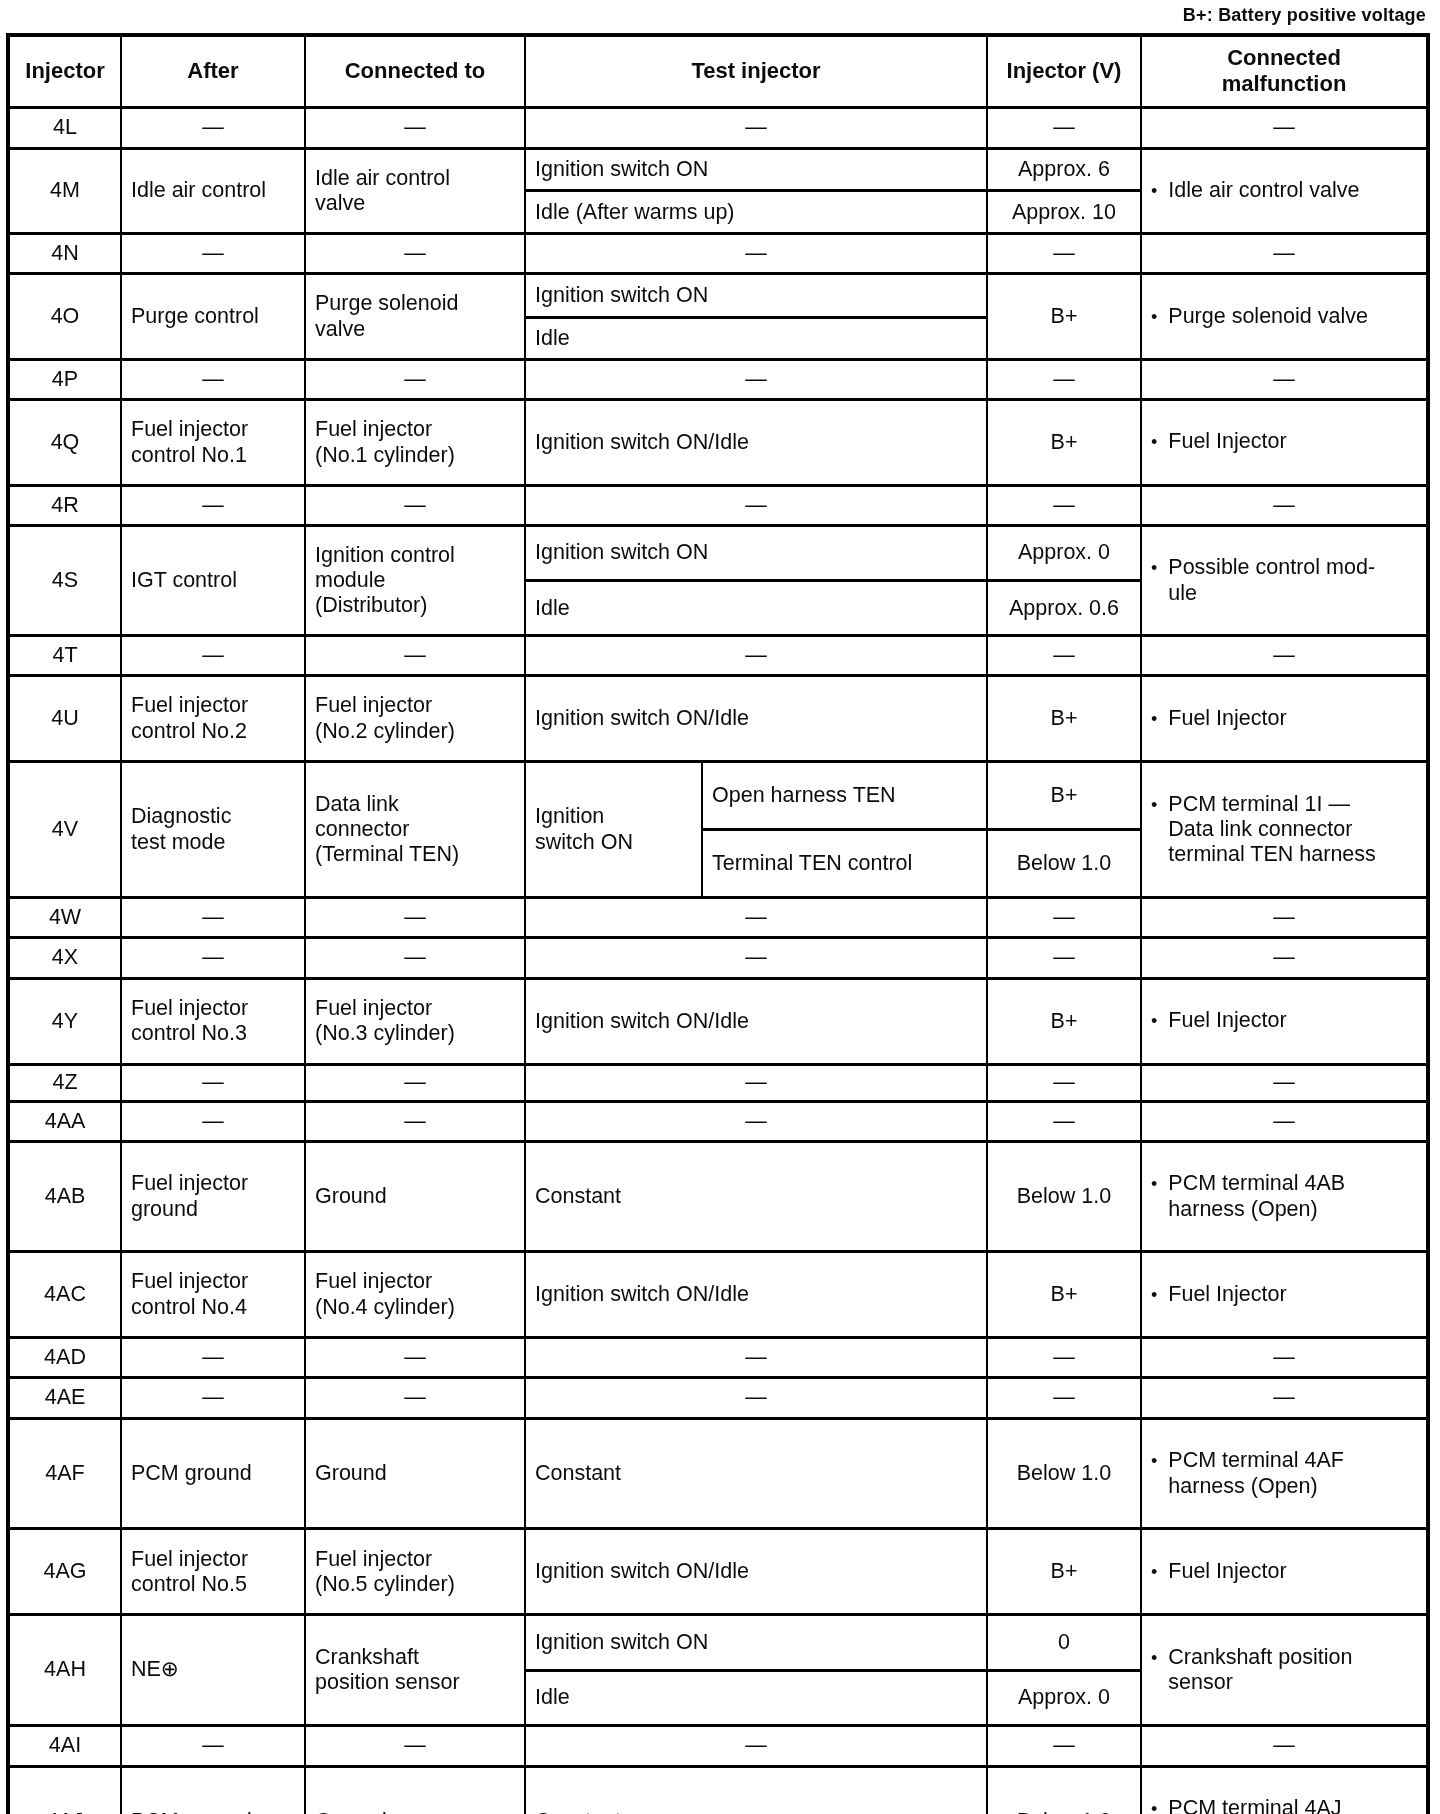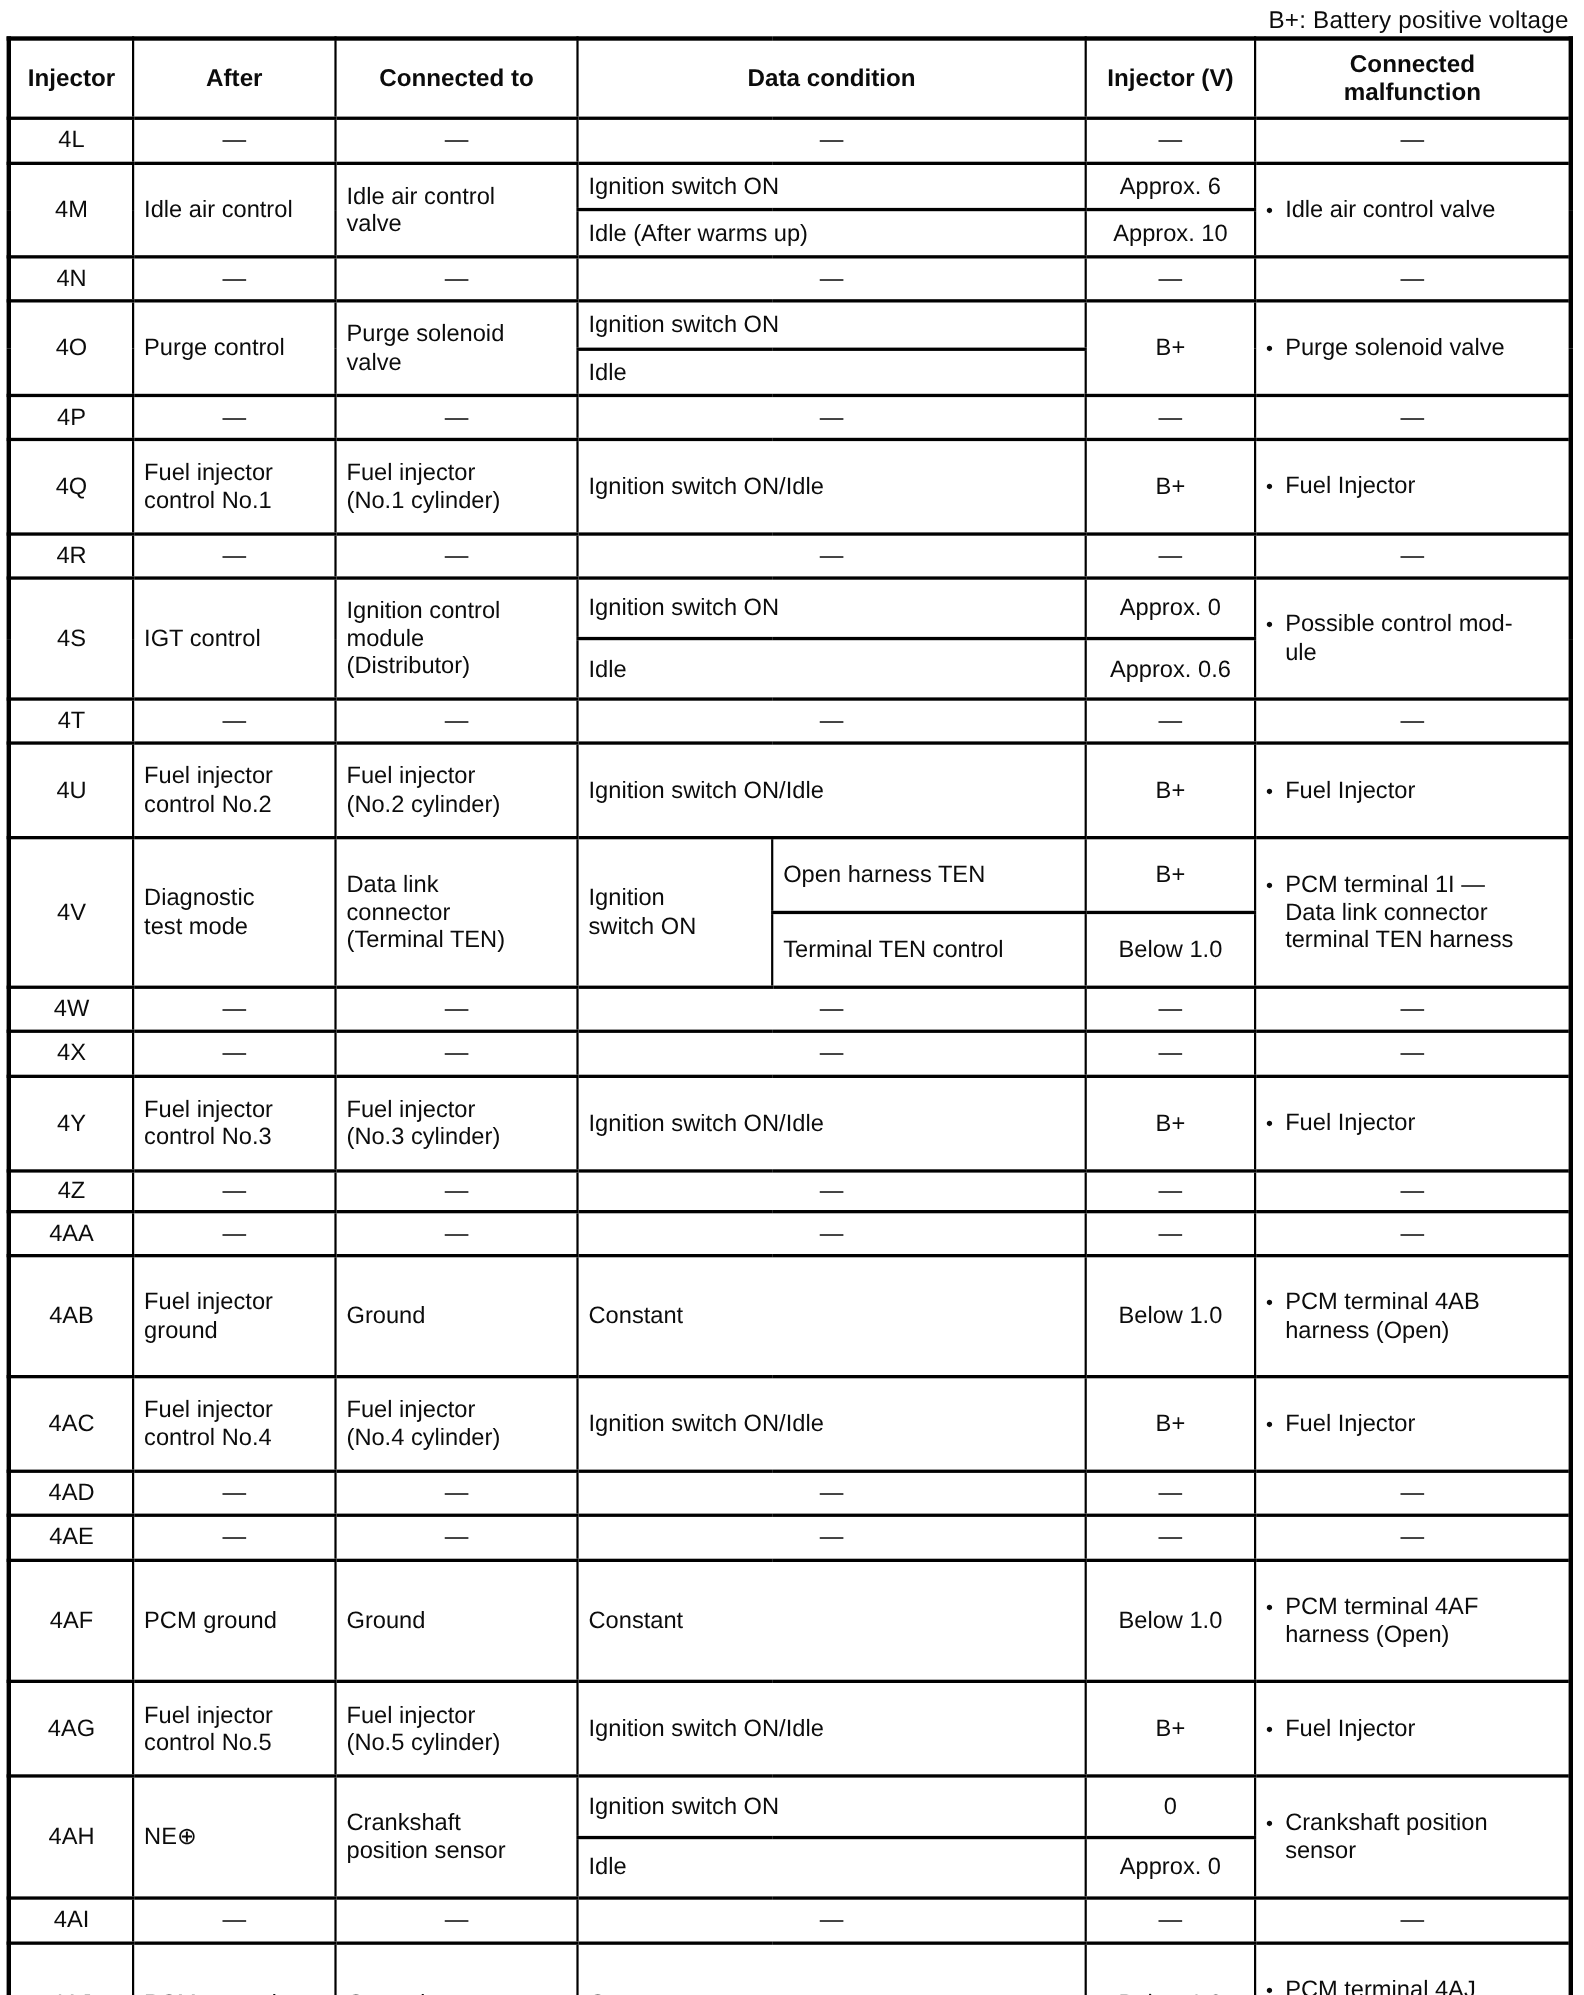--- a/index.html
+++ b/index.html
@@ -1,21 +1,21 @@
 <!DOCTYPE html>
 <html><head>
 <meta charset="utf-8">
 <style>
   html,body{margin:0;padding:0;}
   body{
     width:1440px;height:1814px;background:#ffffff;position:relative;
     font-family:"Liberation Sans", sans-serif;color:#0c0c0c;
   }
   .caption{
-    position:absolute;top:5px;right:14px;font-size:22px;font-weight:normal;
+    position:absolute;top:5px;right:14px;font-size:18px;font-weight:bold;
     letter-spacing:0.2px;
   }
   table.vtable{
     position:absolute;left:6px;top:33px;width:1424px;
     border-collapse:collapse;table-layout:fixed;
     border:4px solid #000;
   }
   .vtable th,.vtable td{
     border:2px solid #000;border-top-width:3px;border-bottom-width:3px;
     font-size:21.5px;line-height:1.18;vertical-align:middle;
@@ -44,21 +44,21 @@
       <col style="width:285px">
       <col style="width:154px">
       <col>
   </colgroup>
 
   <tbody>
       <tr style="height:72px">
     <th>Injector</th>
     <th>After</th>
     <th>Connected to</th>
-    <th colspan="2">Data condition</th>
+    <th colspan="2">Test injector</th>
     <th>Injector (V)</th>
     <th>Connected
 malfunction</th>
   </tr>
 
   <tr style="height:41px">
     <td class="c">4L</td>
     <td class="c">—</td>
     <td class="c">—</td>
     <td class="c" colspan="2">—</td>

